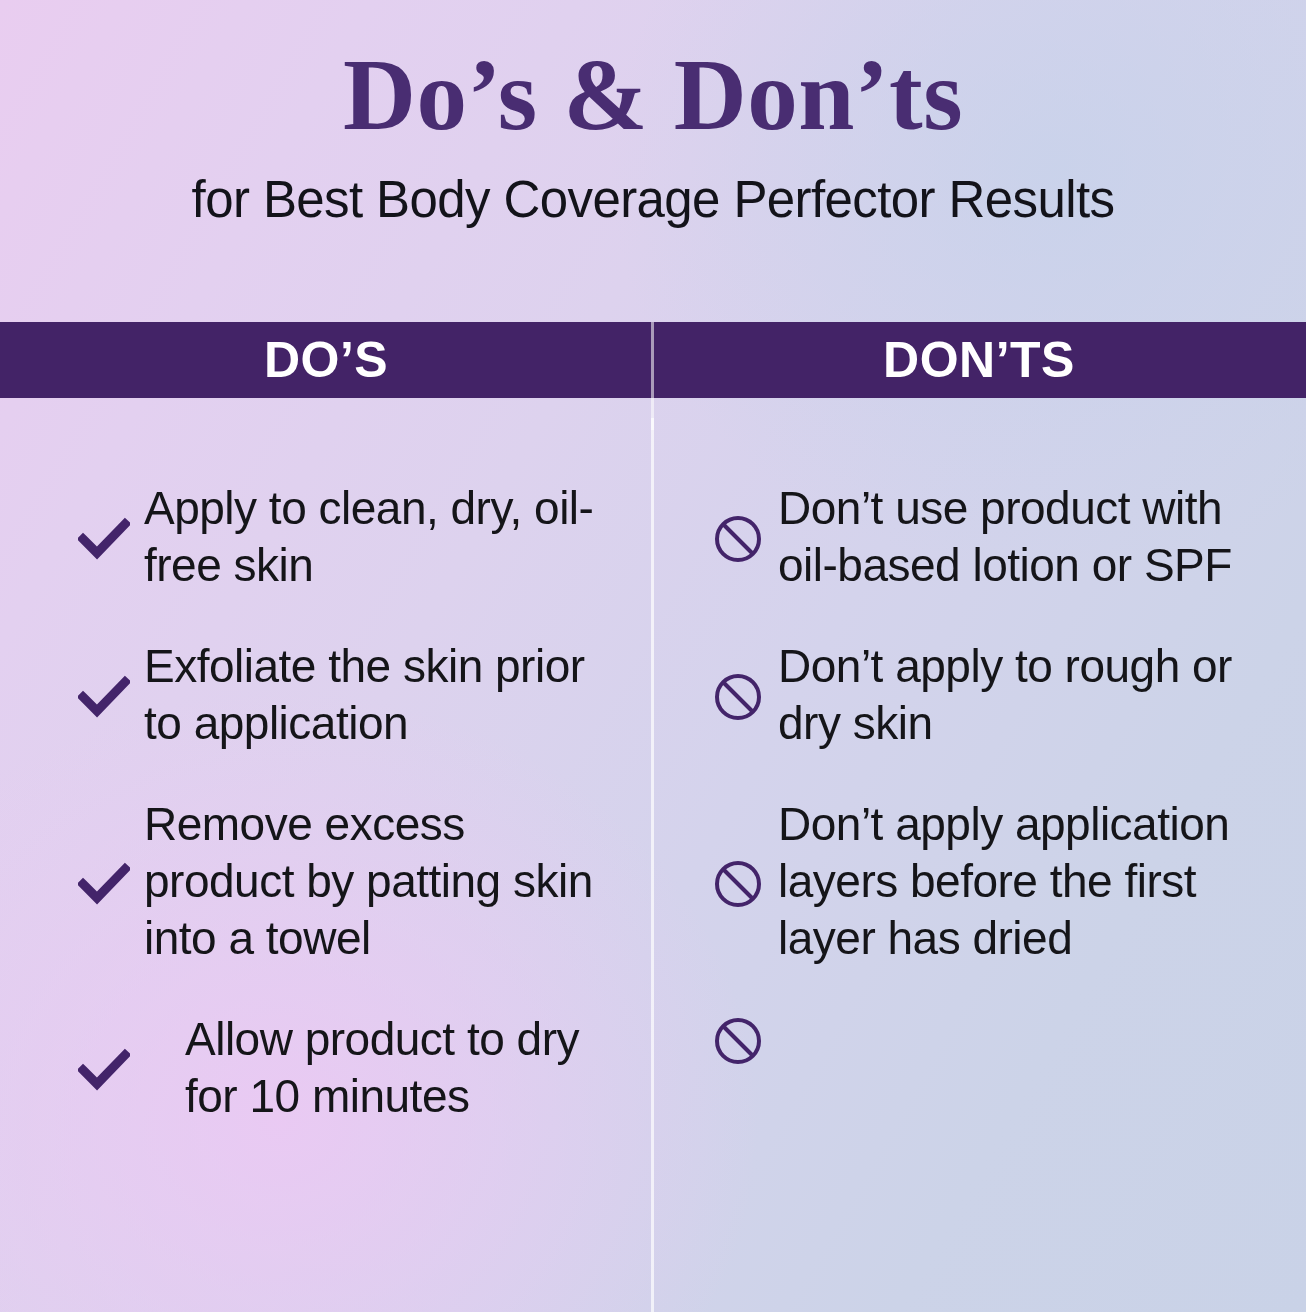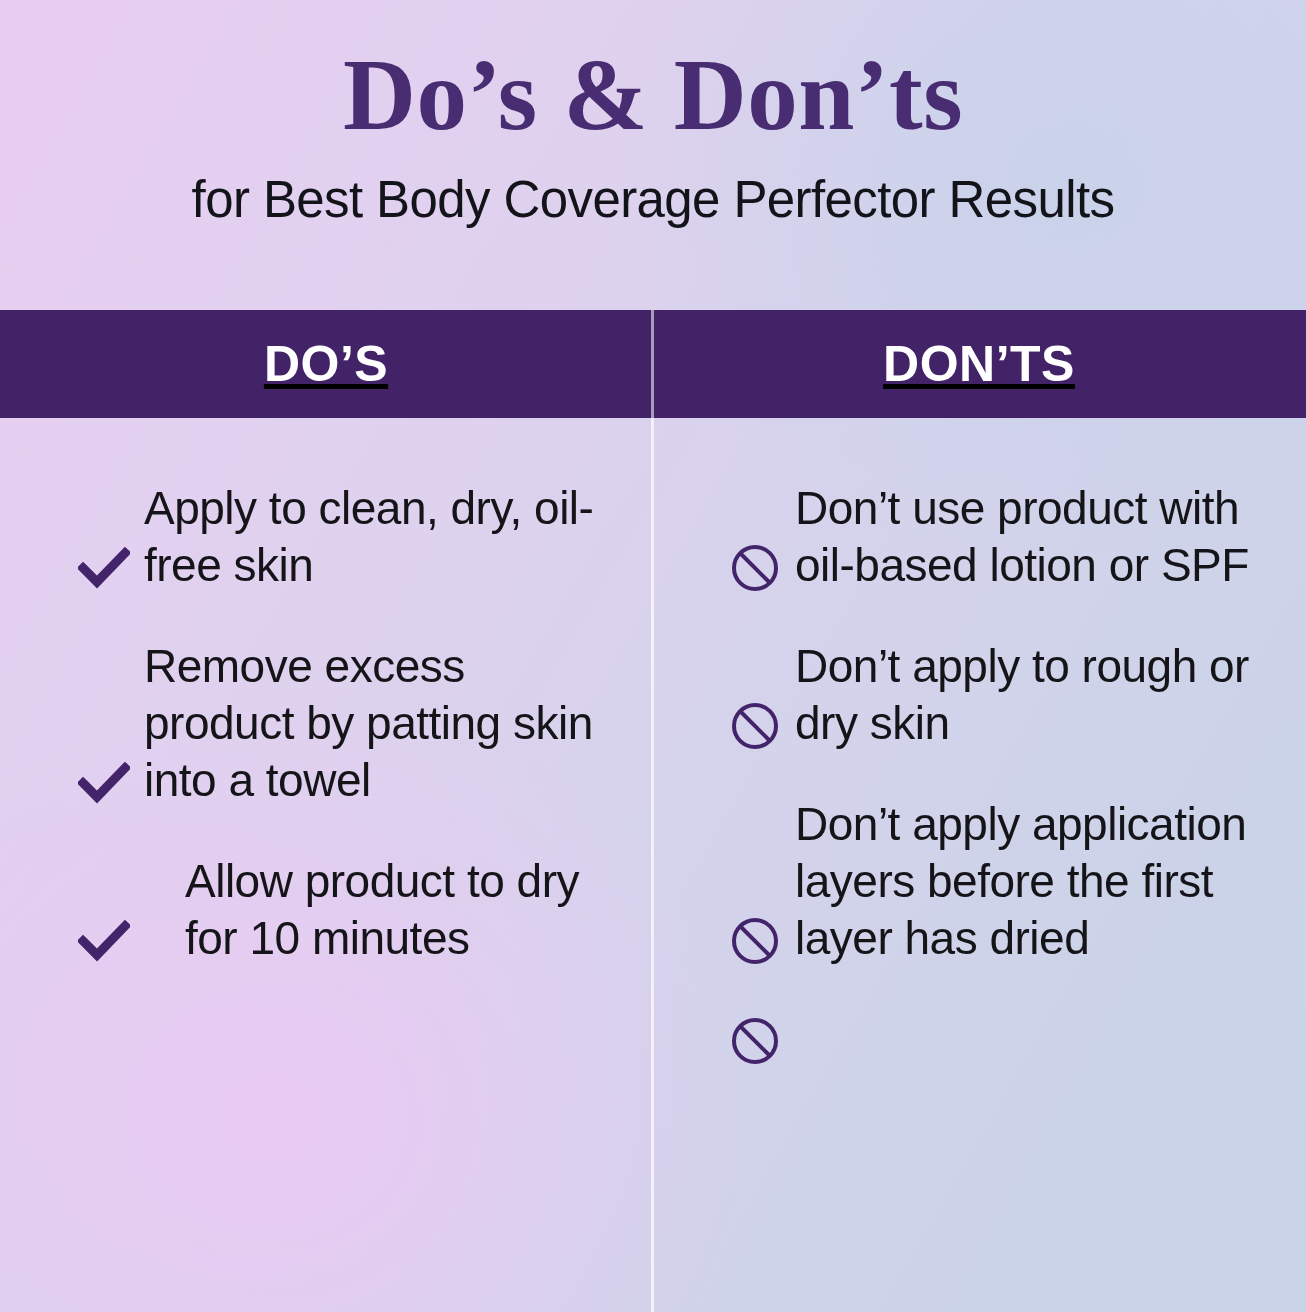--- a/index.html
+++ b/index.html
@@ -75,27 +75,26 @@
     color: #13131a;
     margin: 24px 0 18px 0;
     font-weight: 400;
     letter-spacing: -0.6px;
   }
 
   
   .band {
     position: absolute;
     left: 0;
-    top: 310px;
-    width: 1306px;
-    height: 108px;
+    top: 322px;
+    width: 1306px;
+    height: 76px;
     background: #432367;
     display: flex;
     z-index: 3;
-    text-decoration: underline;
   }
   .band-cell {
     flex: 0 0 652px;
     display: flex;
     align-items: center;
     justify-content: center;
   }
   .band-cell.right {
     flex: 1 1 auto;
     border-radius: 22px;
@@ -128,37 +127,37 @@
     display: flex;
     z-index: 2;
   }
   .col {
     box-sizing: border-box;
     width: 652px;
     padding: 62px 30px 0 78px;
   }
   .col.right {
     width: 654px;
-    padding-left: 77px;
+    padding-left: 60px;
     padding-right: 18px;
   }
 
   .full-divider {
     position: absolute;
     left: 651px;
     top: 418px;
     width: 3px;
     height: 894px;
     background: rgba(255,255,255,0.68);
     z-index: 3;
   }
 
   .item {
     display: flex;
-    align-items: flex-end;
+    align-items: center;
     margin-bottom: 44px;
   }
   .item:last-child { margin-bottom: 0; gap: 41px; }
 
   .bullet-icon {
     flex: 0 0 auto;
     width: 52px;
     height: 52px;
     margin-top: 4px;
     margin-right: 14px;
@@ -202,20 +201,26 @@
 
     <div class="col left">
 
       <div class="item">
         <svg class="bullet-icon" viewBox="0 0 52 52" aria-hidden="true">
           <path d="M5 26 L19 40 L47 11" fill="none" stroke="#43246a" stroke-width="9" stroke-linecap="square" stroke-linejoin="miter"></path>
         </svg>
         <div class="item-text">Apply to clean, dry, oil-free skin</div>
       </div>
 
+      <div class="item">
+        <svg class="bullet-icon" viewBox="0 0 52 52" aria-hidden="true">
+          <path d="M5 26 L19 40 L47 11" fill="none" stroke="#43246a" stroke-width="9" stroke-linecap="square" stroke-linejoin="miter"></path>
+        </svg>
+        <div class="item-text">Exfoliate the skin prior to application</div>
+      </div>
 
       <div class="item">
         <svg class="bullet-icon" viewBox="0 0 52 52" aria-hidden="true">
           <path d="M5 26 L19 40 L47 11" fill="none" stroke="#43246a" stroke-width="9" stroke-linecap="square" stroke-linejoin="miter"></path>
         </svg>
         <div class="item-text">Remove excess product by patting skin into a towel</div>
       </div>
 
       <div class="item">
         <svg class="bullet-icon" viewBox="0 0 52 52" aria-hidden="true">

